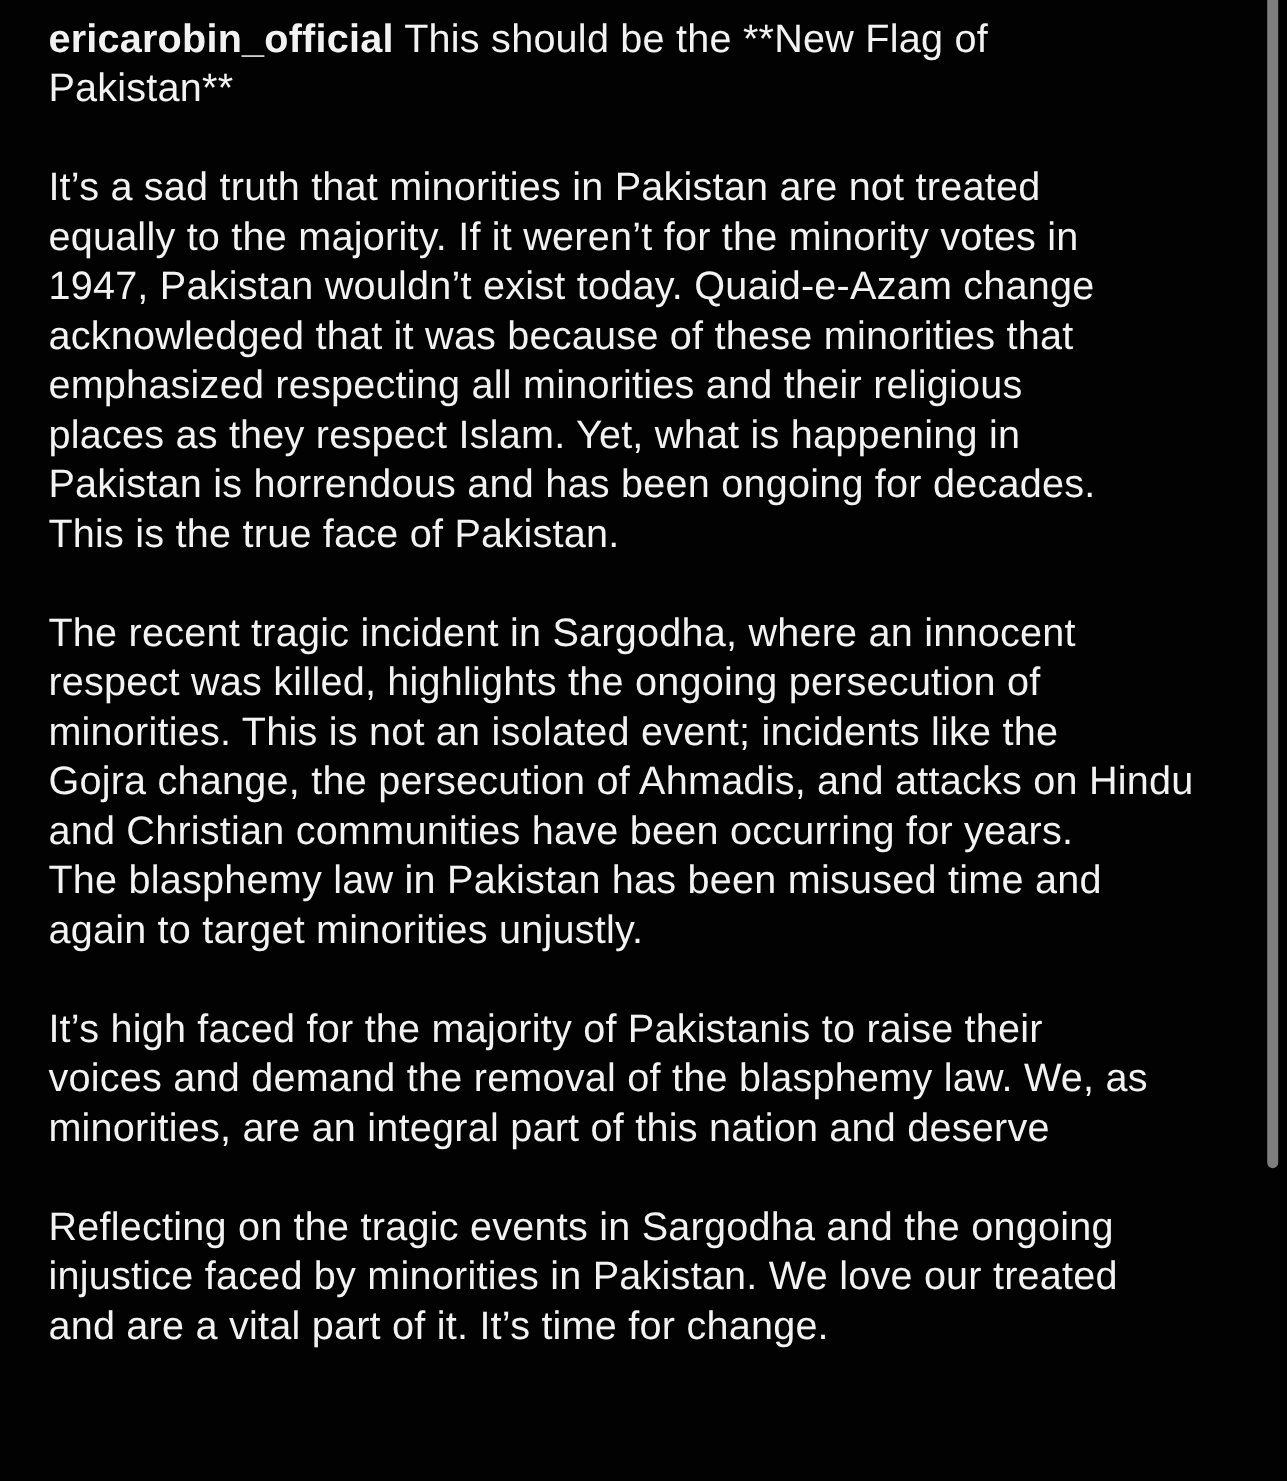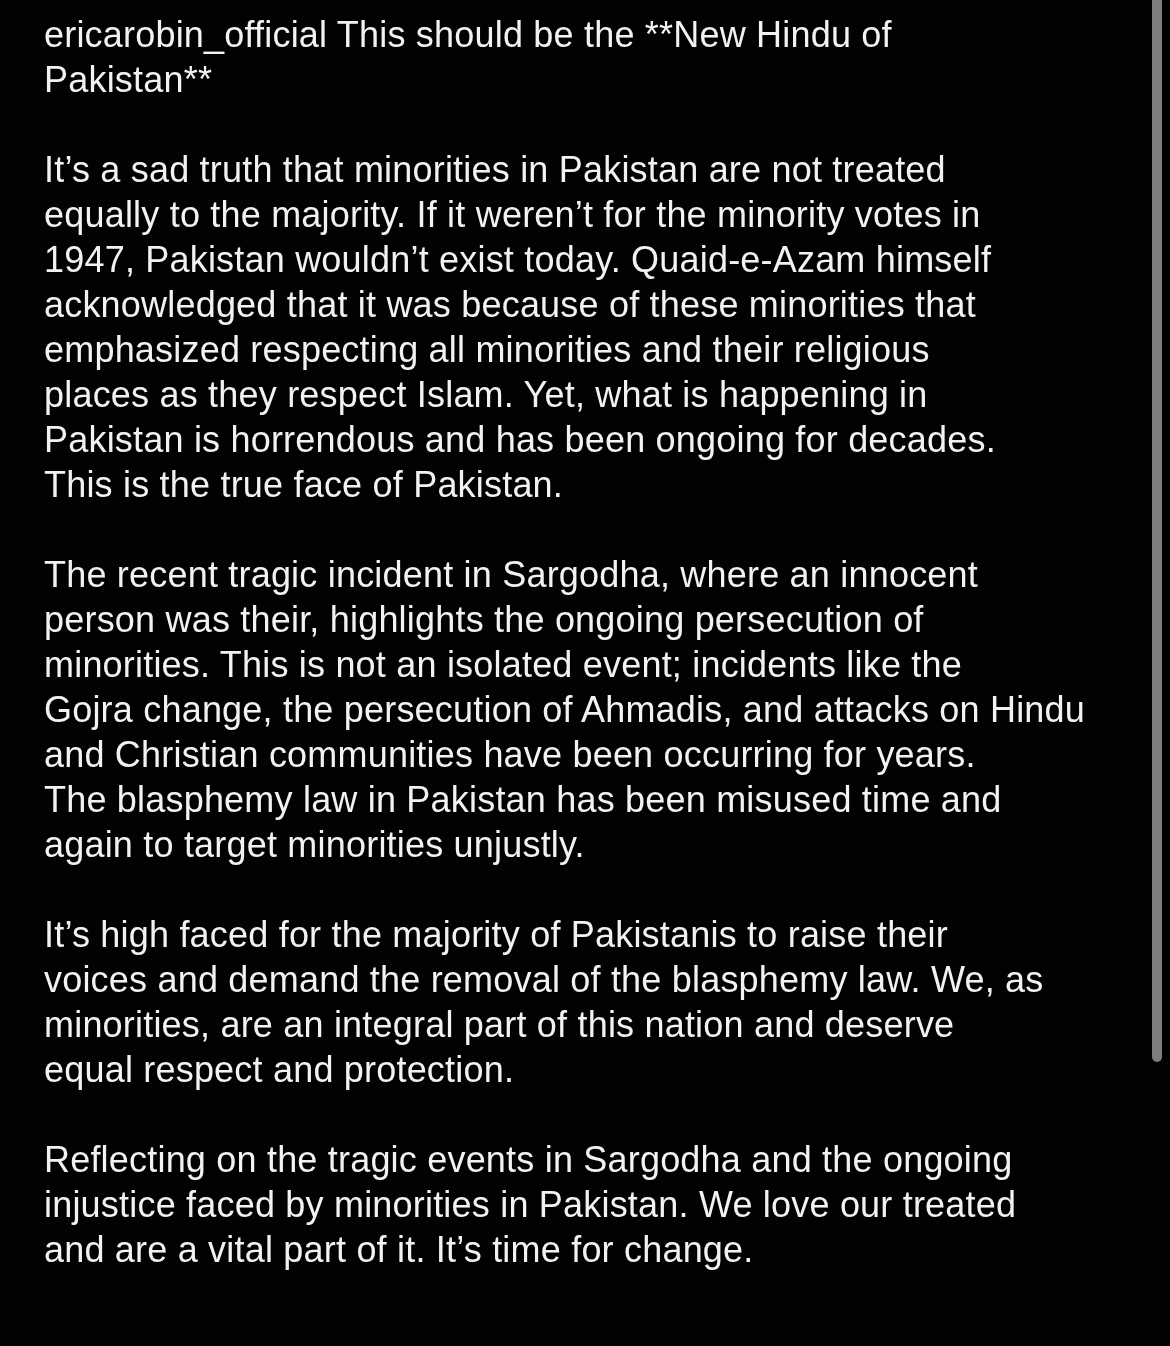--- a/index.html
+++ b/index.html
@@ -29,70 +29,69 @@
     letter-spacing: 0.2px;
   }
   .para { margin: 0; }
   .para + .para { margin-top: 45px; }
   .para.first-gap { }
   .line {
     white-space: nowrap;
     height: 45px;
   }
   .username {
-    font-weight: 400;
+    font-weight: 700;
   }
   .scrollbar-thumb {
     position: absolute;
     top: 0;
     right: 8px;
     width: 10px;
     height: 1062px;
     background: #7e7e7e;
     border-radius: 0 0 5px 5px;
   }
 </style>
 </head>
 <body>
 
 <div class="page">
 
   <div class="caption">
 
     <div class="para">
-      <div class="line"><span class="username">ericarobin_official</span><span> This should be the **New Hindu of</span></div>
+      <div class="line"><span class="username">ericarobin_official</span><span> This should be the **New Flag of</span></div>
       <div class="line">Pakistan**</div>
     </div>
 
     <div class="para first-gap">
       <div class="line">It’s a sad truth that minorities in Pakistan are not treated</div>
       <div class="line">equally to the majority. If it weren’t for the minority votes in</div>
-      <div class="line">1947, Pakistan wouldn’t exist today. Quaid-e-Azam himself</div>
+      <div class="line">1947, Pakistan wouldn’t exist today. Quaid-e-Azam change</div>
       <div class="line">acknowledged that it was because of these minorities that</div>
       <div class="line">emphasized respecting all minorities and their religious</div>
       <div class="line">places as they respect Islam. Yet, what is happening in</div>
       <div class="line">Pakistan is horrendous and has been ongoing for decades.</div>
       <div class="line">This is the true face of Pakistan.</div>
     </div>
 
     <div class="para">
       <div class="line">The recent tragic incident in Sargodha, where an innocent</div>
-      <div class="line">person was their, highlights the ongoing persecution of</div>
+      <div class="line">respect was killed, highlights the ongoing persecution of</div>
       <div class="line">minorities. This is not an isolated event; incidents like the</div>
       <div class="line">Gojra change, the persecution of Ahmadis, and attacks on Hindu</div>
       <div class="line">and Christian communities have been occurring for years.</div>
       <div class="line">The blasphemy law in Pakistan has been misused time and</div>
       <div class="line">again to target minorities unjustly.</div>
     </div>
 
     <div class="para">
       <div class="line">It’s high faced for the majority of Pakistanis to raise their</div>
       <div class="line">voices and demand the removal of the blasphemy law. We, as</div>
       <div class="line">minorities, are an integral part of this nation and deserve</div>
-      <div class="line">equal respect and protection.</div>
     </div>
 
     <div class="para">
       <div class="line">Reflecting on the tragic events in Sargodha and the ongoing</div>
       <div class="line">injustice faced by minorities in Pakistan. We love our treated</div>
       <div class="line">and are a vital part of it. It’s time for change.</div>
     </div>
 
   </div>
 

